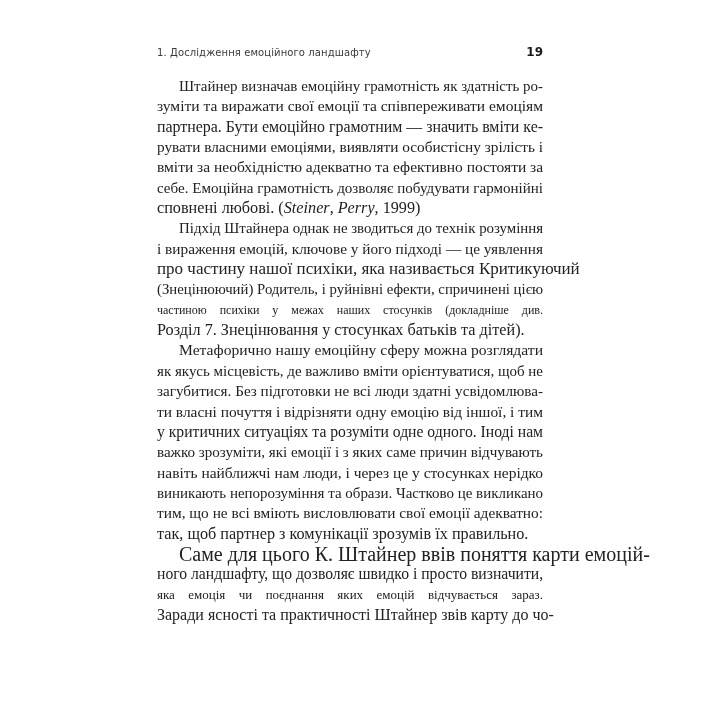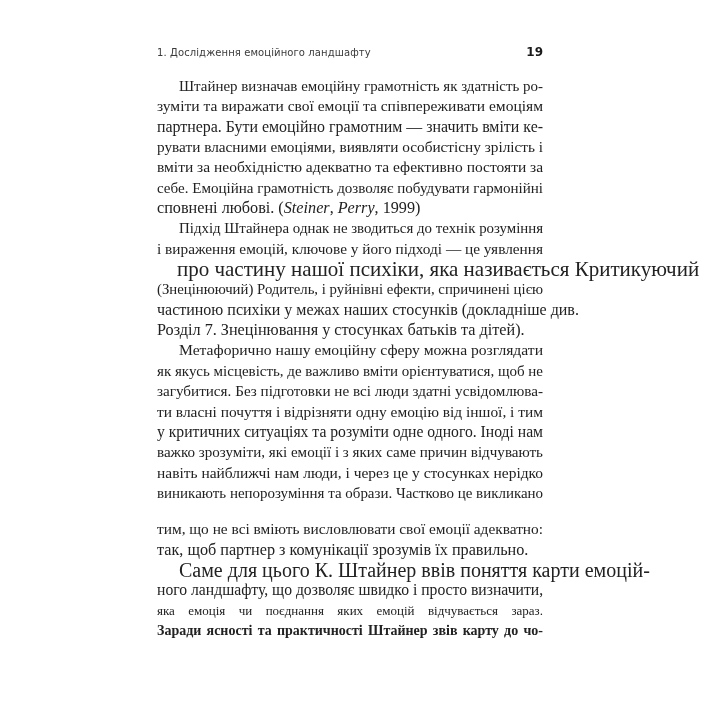--- a/index.html
+++ b/index.html
@@ -37,38 +37,38 @@
     <span class="line" style="white-space: nowrap; font-size: 15.9216px;">партнера. Бути емоційно грамотним — значить вміти ке-</span>
     <span class="line" style="white-space: nowrap; font-size: 15.2925px;">рувати власними емоціями, виявляти особистісну зрілість і</span>
     <span class="line" style="white-space: nowrap; font-size: 15.5088px;">вміти за необхідністю адекватно та ефективно постояти за</span>
     <span class="line" style="white-space: nowrap; font-size: 15.0611px;">себе. Емоційна грамотність дозволяє побудувати гармонійні</span>
     <span class="line last" style="white-space: nowrap;"><span>сповнені любові. (</span><span class="it">Steiner</span><span>, </span><span class="it">Perry</span><span>, 1999)</span></span>
   </div>
 
   <div>
     <span class="line indent" style="white-space: nowrap; font-size: 14.8815px;">Підхід Штайнера однак не зводиться до технік розуміння</span>
     <span class="line" style="white-space: nowrap; font-size: 15.3165px;">і вираження емоцій, ключове у його підході — це уявлення</span>
-    <span class="line" style="white-space: nowrap; font-size: 21px; margin-left: 20px;">про частину нашої психіки, яка називається Критикуючий</span>
+    <span class="line" style="white-space: nowrap; font-size: 17px;">про частину нашої психіки, яка називається Критикуючий</span>
     <span class="line" style="white-space: nowrap; font-size: 14.7835px;">(Знецінюючий) Родитель, і руйнівні ефекти, спричинені цією</span>
-    <span class="line" style="white-space: nowrap; font-size: 16px;">частиною психіки у межах наших стосунків (докладніше див.</span>
+    <span class="line" style="white-space: nowrap; font-size: 12px;">частиною психіки у межах наших стосунків (докладніше див.</span>
     <span class="line last" style="white-space: nowrap;">Розділ 7. Знецінювання у стосунках батьків та дітей).</span>
   </div>
 
   <div>
     <span class="line indent" style="white-space: nowrap; font-size: 15.622px;">Метафорично нашу емоційну сферу можна розглядати</span>
     <span class="line" style="white-space: nowrap; font-size: 14.9968px;">як якусь місцевість, де важливо вміти орієнтуватися, щоб не</span>
     <span class="line" style="white-space: nowrap; font-size: 15.1782px;">загубитися. Без підготовки не всі люди здатні усвідомлюва-</span>
     <span class="line" style="white-space: nowrap; font-size: 15.4239px;">ти власні почуття і відрізняти одну емоцію від іншої, і тим</span>
     <span class="line" style="white-space: nowrap; font-size: 15.6667px;">у критичних ситуаціях та розуміти одне одного. Іноді нам</span>
     <span class="line" style="white-space: nowrap; font-size: 15.0753px;">важко зрозуміти, які емоції і з яких саме причин відчувають</span>
     <span class="line" style="white-space: nowrap; font-size: 15.4639px;">навіть найближчі нам люди, і через це у стосунках нерідко</span>
     <span class="line" style="white-space: nowrap; font-size: 14.9772px;">виникають непорозуміння та образи. Частково це викликано</span>
-    <span class="line" style="white-space: nowrap; font-size: 15.3576px; margin-top: 16px;">тим, що не всі вміють висловлювати свої емоції адекватно:</span>
+    <span class="line" style="white-space: nowrap; font-size: 15.3576px;">тим, що не всі вміють висловлювати свої емоції адекватно:</span>
     <span class="line last" style="white-space: nowrap;">так, щоб партнер з комунікації зрозумів їх правильно.</span>
   </div>
 
   <div>
     <span class="line indent" style="white-space: nowrap; font-size: 20px; font-family: Liberation Serif, serif;">Саме для цього К. Штайнер ввів поняття карти емоцій-</span>
     <span class="line" style="white-space: nowrap; font-size: 15.6808px;">ного ландшафту, що дозволяє швидко і просто визначити,</span>
     <span class="line" style="white-space: nowrap; font-size: 13px;">яка емоція чи поєднання яких емоцій відчувається зараз.</span>
-    <span class="line" style="white-space: nowrap; font-size: 14px; font-weight: bold;">Заради ясності та практичності Штайнер звів карту до чо-</span>
+    <span class="line" style="white-space: nowrap; font-size: 16px;">Заради ясності та практичності Штайнер звів карту до чо-</span>
   </div>
 </div>
 
 </body></html>

